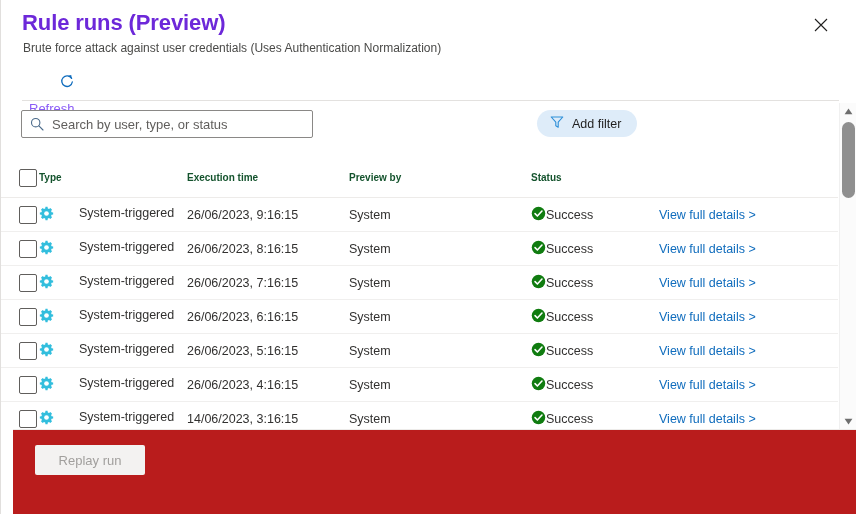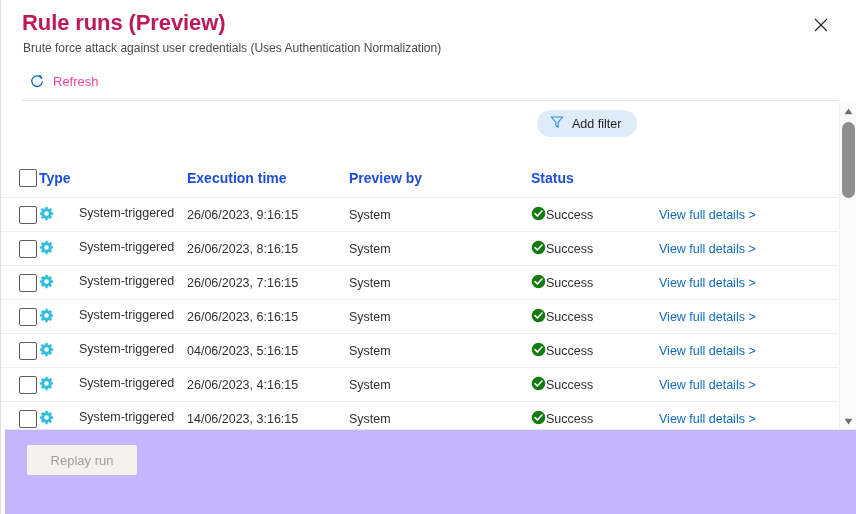--- a/index.html
+++ b/index.html
@@ -31,21 +31,21 @@
     left: 0; top: 0; right: 0;
     height: 92px;
   }
   .page-title {
     position: absolute;
     left: 21px;
     top: 10px;
     font-size: 22px;
     font-weight: 600;
     letter-spacing: -0.1px;
-    color: #be185d;
+    color: #6d28d9;
     white-space: nowrap;
   }
   .page-subtitle {
     position: absolute;
     left: 22px;
     top: 41px;
     font-size: 12px;
     color: #4a4a48;
     white-space: nowrap;
   }
@@ -69,30 +69,31 @@
   .command-bar {
     position: absolute;
     left: 22px;
     top: 70px;
     display: flex;
     align-items: center;
     gap: 0;
   }
   .cmd-button {
     display: inline-flex;
-    align-items: flex-start;
+    align-items: flex-end;
     gap: 8px;
     padding: 4px 8px 4px 6px;
     background: transparent;
     border: none;
     cursor: pointer;
     font-family: "Liberation Sans", sans-serif;
     font-size: 13px;
-    color: #ec4899;
+    color: #8b5cf6;
     border-radius: 2px;
+    flex-direction: column;
   }
 
   .header-divider {
     position: absolute;
     left: 21px;
     top: 100px;
     width: 817px;
     height: 1px;
     background: #e3e1df;
   }
@@ -198,22 +199,22 @@
   }
   table.runs {
     width: 100%;
     border-collapse: collapse;
     table-layout: fixed;
     font-size: 12.5px;
   }
   table.runs th {
     text-align: left;
     font-weight: 600;
-    font-size: 14px;
-    color: #1d4ed8;
+    font-size: 10px;
+    color: #14532d;
     padding: 0;
     height: 39px;
     vertical-align: middle;
     border-bottom: 1px solid #edebe9;
     background: #ffffff;
   }
   table.runs td {
     padding: 0;
     height: 33px;
     vertical-align: middle;
@@ -258,25 +259,25 @@
     cursor: pointer;
     font-size: 12.5px;
     margin-top: 9px;
   }
 
   th .thlabel { display: block; }
 
   
   .footer {
     position: absolute;
-    left: 4px;
+    left: 12px;
     right: 0;
     bottom: 0;
     height: 84px;
-    background: #c4b5fd;
+    background: #b91c1c;
     border-top: 1px solid #edebe9;
   }
   .replay-button {
     position: absolute;
     left: 22px;
     top: 15px;
     min-width: 110px;
     height: 30px;
     background: #f3f2f1;
     color: #a19f9d;
@@ -349,20 +350,29 @@
         </span>
         <span>Refresh</span>
       </button>
     </div>
 
     <div class="header-divider"></div>
   </div>
 
   <div class="filter-row">
 
+    <div class="search-box">
+      <span class="search-icon">
+        <svg width="14" height="14" viewBox="0 0 14 14">
+          <circle cx="5.7" cy="5.7" r="4.2" stroke="#4a6a8a" stroke-width="1.1" fill="none"></circle>
+          <path d="M8.9 8.9 L13 13" stroke="#4a6a8a" stroke-width="1.1" stroke-linecap="round"></path>
+        </svg>
+      </span>
+      <input class="search-input" type="text" placeholder="Search by user, type, or status" style="">
+    </div>
 
 
     <button class="add-filter">
       <span>
         <svg width="14" height="14" viewBox="0 0 14 14">
           <path d="M1.2 2 L12.8 2 L8.2 7.2 L8.2 12.3 L5.8 10.8 L5.8 7.2 Z" stroke="#2c8fd8" stroke-width="1.1" fill="none" stroke-linejoin="round"></path>
         </svg>
       </span>
       <span>Add filter</span>
     </button>
@@ -509,21 +519,21 @@
             </td>
             <td>
               <span class="cell-type">
                 <span><svg width="15" height="15" viewBox="0 0 16 16">
                     <path fill="#32bedd" d="M8 0.9 6.9 0.9 6.6 2.6 5.3 3.1 3.9 2.1 2.1 3.9 3.1 5.3 2.6 6.6 0.9 6.9 0.9 9.1 2.6 9.4 3.1 10.7 2.1 12.1 3.9 13.9 5.3 12.9 6.6 13.4 6.9 15.1 9.1 15.1 9.4 13.4 10.7 12.9 12.1 13.9 13.9 12.1 12.9 10.7 13.4 9.4 15.1 9.1 15.1 6.9 13.4 6.6 12.9 5.3 13.9 3.9 12.1 2.1 10.7 3.1 9.4 2.6 9.1 0.9Z"></path>
                     <circle cx="8" cy="8" r="2.5" fill="#ffffff"></circle>
                   </svg></span>
                 <span>System-triggered</span>
               </span>
             </td>
-            <td>04/06/2023, 5:16:15</td>
+            <td>26/06/2023, 5:16:15</td>
             <td>System</td>
             <td>
               <span class="cell-status">
                 <span><svg width="15" height="15" viewBox="0 0 16 16">
                     <circle cx="8" cy="8" r="7.2" fill="#107c10"></circle>
                     <path d="M4.3 8.2 L6.8 10.7 L11.7 5.4" stroke="#ffffff" stroke-width="1.7" fill="none" stroke-linecap="round" stroke-linejoin="round"></path>
                   </svg></span>
                 <span>Success</span>
               </span>
             </td>

